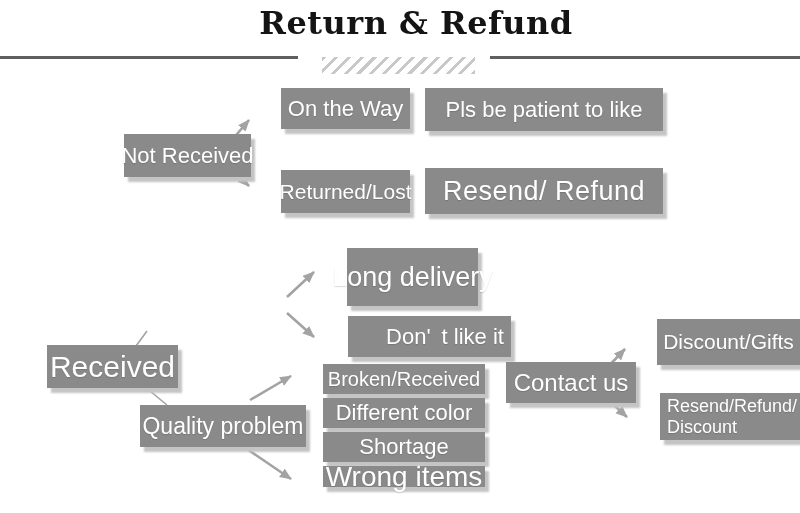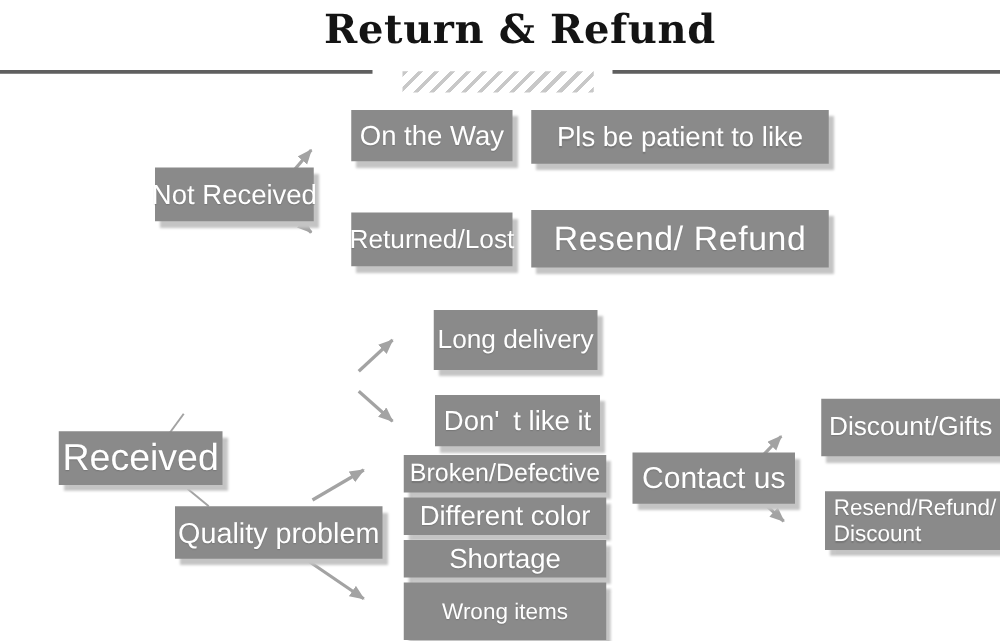--- a/index.html
+++ b/index.html
@@ -36,29 +36,29 @@
     white-space:nowrap;
     box-shadow:4px 5px 2px var(--shadow,#c4c4c4);
     text-shadow:0 1px 1px rgba(0,0,0,.15);
     margin-left:28px;
   }
   #n-not-received   {left:96px; top:134px;width:127px;height:43px;font-size:22px;}
   #n-on-the-way     {left:253px;top:88px; width:129px;height:41px;font-size:22px;}
   #n-pls-wait       {left:397px;top:88px; width:238px;height:43px;font-size:22px;}
   #n-returned-lost  {left:253px;top:170px;width:129px;height:43px;font-size:21px;}
   #n-resend-refund  {left:397px;top:168px;width:238px;height:46px;font-size:27px;letter-spacing:.5px;text-align:center;}
-  #n-long-delivery  {left:319px;top:248px;width:131px;height:48px;font-size:21px;}
+  #n-long-delivery  {left:319px;top:248px;width:131px;height:58px;font-size:27px;}
   #n-not-quality    {left:109px;top:286px;width:176px;height:44px;font-size:20px;}
-  #n-dont-like      {left:320px;top:316px;width:132px;height:41px;font-size:22px;}
+  #n-dont-like      {left:320px;top:316px;width:132px;height:41px;font-size:22px;padding-left:31px;}
   #n-received       {left:19px; top:345px;width:131px;height:43px;font-size:30px;}
   #n-quality        {left:112px;top:405px;width:166px;height:42px;font-size:23px;}
   #n-broken         {left:295px;top:364px;width:162px;height:30px;font-size:20px;}
   #n-different      {left:295px;top:398px;width:162px;height:30px;font-size:22px;}
   #n-shortage       {left:295px;top:432px;width:162px;height:30px;font-size:22px;}
-  #n-wrong          {left:295px;top:466px;width:162px;height:46px;font-size:18px;}
+  #n-wrong          {left:295px;top:466px;width:162px;height:21px;font-size:28px;}
   #n-contact        {left:478px;top:362px;width:130px;height:41px;font-size:24px;}
   #n-discount-gifts {left:629px;top:319px;width:143px;height:46px;font-size:21px;}
   #n-rrd            {left:632px;top:393px;width:143px;height:47px;font-size:18px;
                      justify-content:flex-start;padding-left:7px;box-sizing:border-box;}
   #n-rrd .stack span{display:block;line-height:1.15;}
   
   .connectors{position:absolute;left:0;top:0;}
   .connectors line.arrow{stroke:var(--arrow,#a3a3a3);stroke-width:2.6;}
   .connectors line.thin {stroke:var(--arrow,#a3a3a3);stroke-width:1.6;}
   .ah{fill:var(--arrow,#a3a3a3);}
@@ -128,21 +128,21 @@
   <div class="node" id="n-dont-like">
     <span>Don' t like it</span>
   </div>
   <div class="node" id="n-received">
     <span>Received</span>
   </div>
   <div class="node" id="n-quality">
     <span>Quality problem</span>
   </div>
   <div class="node" id="n-broken">
-    <span>Broken/Defective</span>
+    <span>Broken/Received</span>
   </div>
   <div class="node" id="n-different">
     <span>Different color</span>
   </div>
   <div class="node" id="n-shortage">
     <span>Shortage</span>
   </div>
   <div class="node" id="n-wrong">
     <span>Wrong items</span>
   </div>

